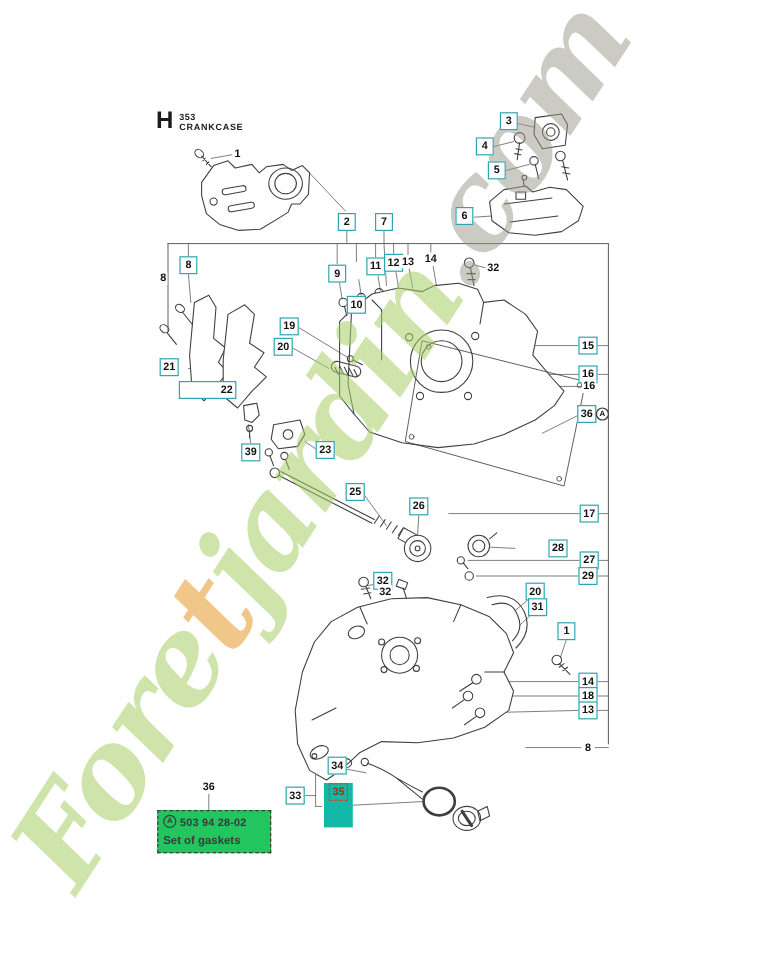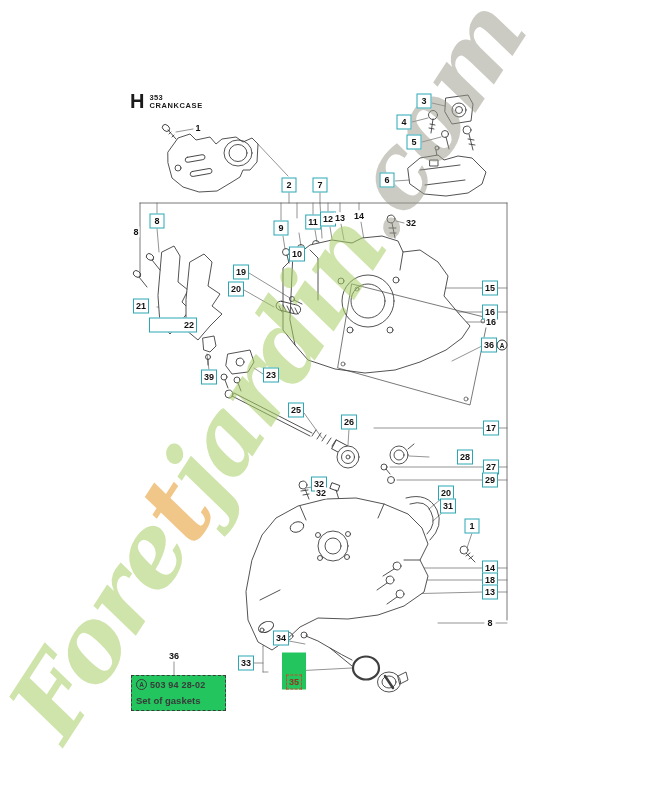--- a/index.html
+++ b/index.html
@@ -33,22 +33,22 @@
   .callout.boxed{
     background:#fff;border:1.5px solid #2ba7b3;min-width:9px;height:11px;
     padding:1px 2px;box-sizing:content-box;cursor:pointer;
   }
   .callout.plain{background:#fff;padding:0 1px;}
   .callout.circled{
     background:#fff;border:1px solid #333;border-radius:50%;
     width:9px;height:9px;line-height:9px;font-size:6.5px;
   }
   .callout.highlighted{
-    background:#22c55e;width:24px;height:37px;display:flex;
-    align-items:flex-end;justify-content:center;cursor:pointer;margin-left:12px;
+    background:#14b8a6;width:24px;height:37px;display:flex;
+    align-items:flex-start;justify-content:center;cursor:pointer;
   }
   .callout.highlighted .inner{
     border:1px dashed #c0502c;color:#96341c;padding:1px 2px;font-size:9px;
   }
   
   #gasket-note{
     position:absolute;left:131px;top:675px;width:86px;z-index:4;
     background:#22c55e;border:1.5px dashed #3c3c3c;padding:3px 3px 2px 4px;
     color:#3a3a3a;font-weight:bold;
   }

